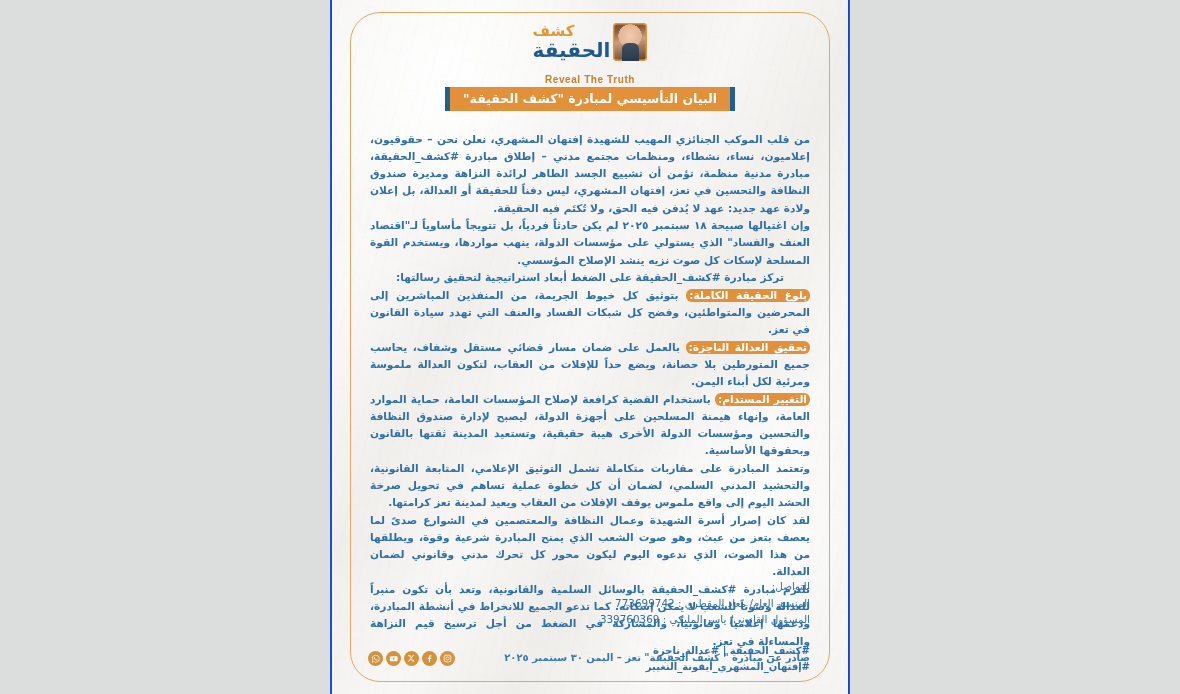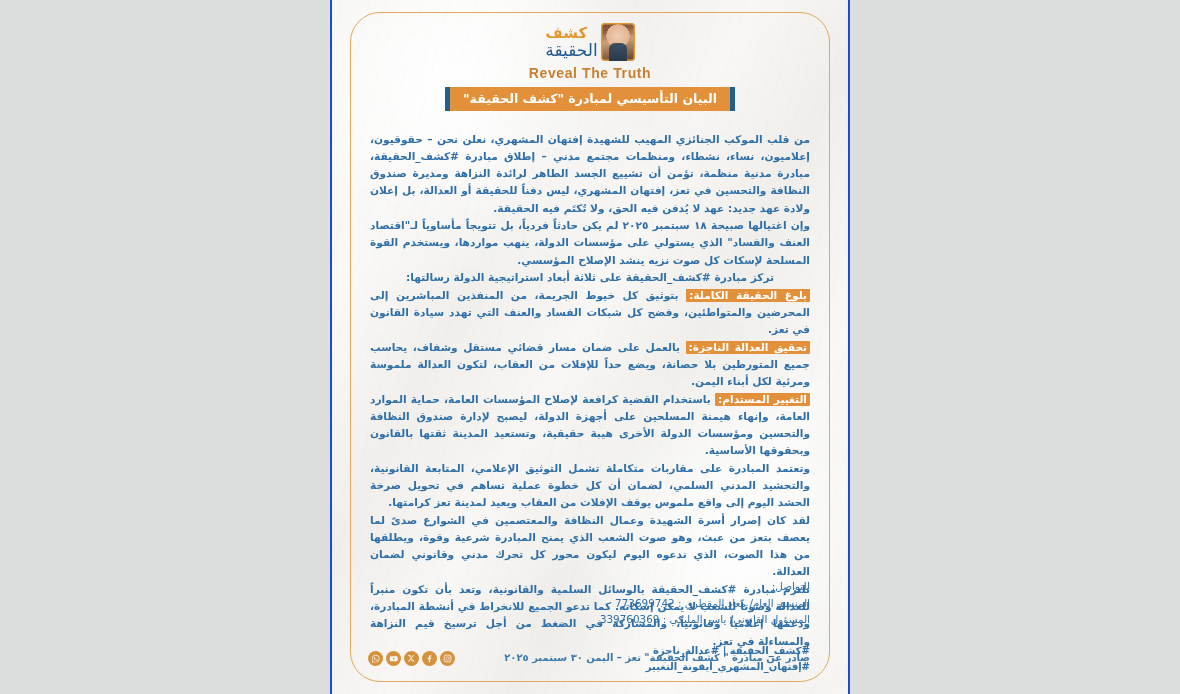--- a/index.html
+++ b/index.html
@@ -132,22 +132,22 @@
     line-height: 1;
   }
   .logo-ar-top {
     font-size: 15px;
     font-weight: 700;
     color: #e3972e;
     letter-spacing: -0.5px;
     white-space: nowrap;
   }
   .logo-ar-bot {
-    font-size: 17px;
-    font-weight: 400;
+    font-size: 20px;
+    font-weight: 700;
     color: #1e5a8e;
     letter-spacing: -0.5px;
     white-space: nowrap;
     margin-top: 1px;
   }
   .logo-photo {
     width: 34px;
     height: 38px;
     border-radius: 4px;
     background:
@@ -161,22 +161,22 @@
     content: "";
     position: absolute;
     left: 24%;
     top: 52%;
     width: 52%;
     height: 48%;
     border-radius: 6px 6px 0 0;
     background: linear-gradient(180deg, #3d4f63 0%, #2a3a4b 100%);
   }
   .logo-sub {
-    margin-top: 3px;
-    font-size: 14px;
+    margin-top: 12px;
+    font-size: 10px;
     font-weight: 700;
     color: #c8802f;
     letter-spacing: 0.6px;
     direction: ltr;
     font-family: "Liberation Sans", sans-serif;
   }
 
   
   .banner-wrap {
     position: absolute;
@@ -237,21 +237,21 @@
     margin: 0 0 0.5px;
     text-align: justify;
     text-align-last: right;
   }
   .body p.j-last-c { text-align-last: center; }
 
   mark.hl {
     background: #e2913a;
     color: #ffffff;
     padding: 0 3px 1px;
-    border-radius: 1px;
+    border-radius: 6px;
     font-weight: 700;
     box-decoration-break: clone;
     -webkit-box-decoration-break: clone;
   }
 
   .issued {
     margin-top: 2px;
     font-size: 10px;
     text-align: right;
     text-align-last: right;
@@ -332,21 +332,21 @@
         <div class="banner">البيان التأسيسي لمبادرة "كشف الحقيقة"</div>
       </div>
 
 
       <div class="body">
 
         <p>من قلب الموكب الجنائزي المهيب للشهيدة إفتهان المشهري، نعلن نحن – حقوقيون، إعلاميون، نساء، نشطاء، ومنظمات مجتمع مدني – إطلاق مبادرة #كشف_الحقيقة، مبادرة مدنية منظمة، تؤمن أن تشييع الجسد الطاهر لرائدة النزاهة ومديرة صندوق النظافة والتحسين في تعز، إفتهان المشهري، ليس دفناً للحقيقة أو العدالة، بل إعلان ولادة عهد جديد: عهد لا يُدفن فيه الحق، ولا تُكتَم فيه الحقيقة.</p>
 
         <p>وإن اغتيالها صبيحة ١٨ سبتمبر ٢٠٢٥ لم يكن حادثاً فردياً، بل تتويجاً مأساوياً لـ"اقتصاد العنف والفساد" الذي يستولي على مؤسسات الدولة، ينهب مواردها، ويستخدم القوة المسلحة لإسكات كل صوت نزيه ينشد الإصلاح المؤسسي.</p>
 
-        <p class="j-last-c">تركز مبادرة #كشف_الحقيقة على ثلاثة أبعاد استراتيجية الدولة رسالتها:</p>
+        <p class="j-last-c">تركز مبادرة #كشف_الحقيقة على الضغط أبعاد استراتيجية لتحقيق رسالتها:</p>
 
         <p><mark class="hl">بلوغ الحقيقة الكاملة:</mark><span> بتوثيق كل خيوط الجريمة، من المنفذين المباشرين إلى المحرضين والمتواطئين، وفضح كل شبكات الفساد والعنف التي تهدد سيادة القانون في تعز.</span></p>
 
         <p><mark class="hl">تحقيق العدالة الناجزة:</mark><span> بالعمل على ضمان مسار قضائي مستقل وشفاف، يحاسب جميع المتورطين بلا حصانة، ويضع حداً للإفلات من العقاب، لتكون العدالة ملموسة ومرئية لكل أبناء اليمن.</span></p>
 
         <p><mark class="hl">التغيير المستدام:</mark><span> باستخدام القضية كرافعة لإصلاح المؤسسات العامة، حماية الموارد العامة، وإنهاء هيمنة المسلحين على أجهزة الدولة، ليصبح لإدارة صندوق النظافة والتحسين ومؤسسات الدولة الأخرى هيبة حقيقية، وتستعيد المدينة ثقتها بالقانون وبحقوقها الأساسية.</span></p>
 
         <p>وتعتمد المبادرة على مقاربات متكاملة تشمل التوثيق الإعلامي، المتابعة القانونية، والتحشيد المدني السلمي، لضمان أن كل خطوة عملية تساهم في تحويل صرخة الحشد اليوم إلى واقع ملموس يوقف الإفلات من العقاب ويعيد لمدينة تعز كرامتها.</p>
 
         <p>لقد كان إصرار أسرة الشهيدة وعمال النظافة والمعتصمين في الشوارع صدىً لما يعصف بتعز من عبث، وهو صوت الشعب الذي يمنح المبادرة شرعية وقوة، ويطلقها من هذا الصوت، الذي ندعوه اليوم ليكون محور كل تحرك مدني وقانوني لضمان العدالة.</p>

